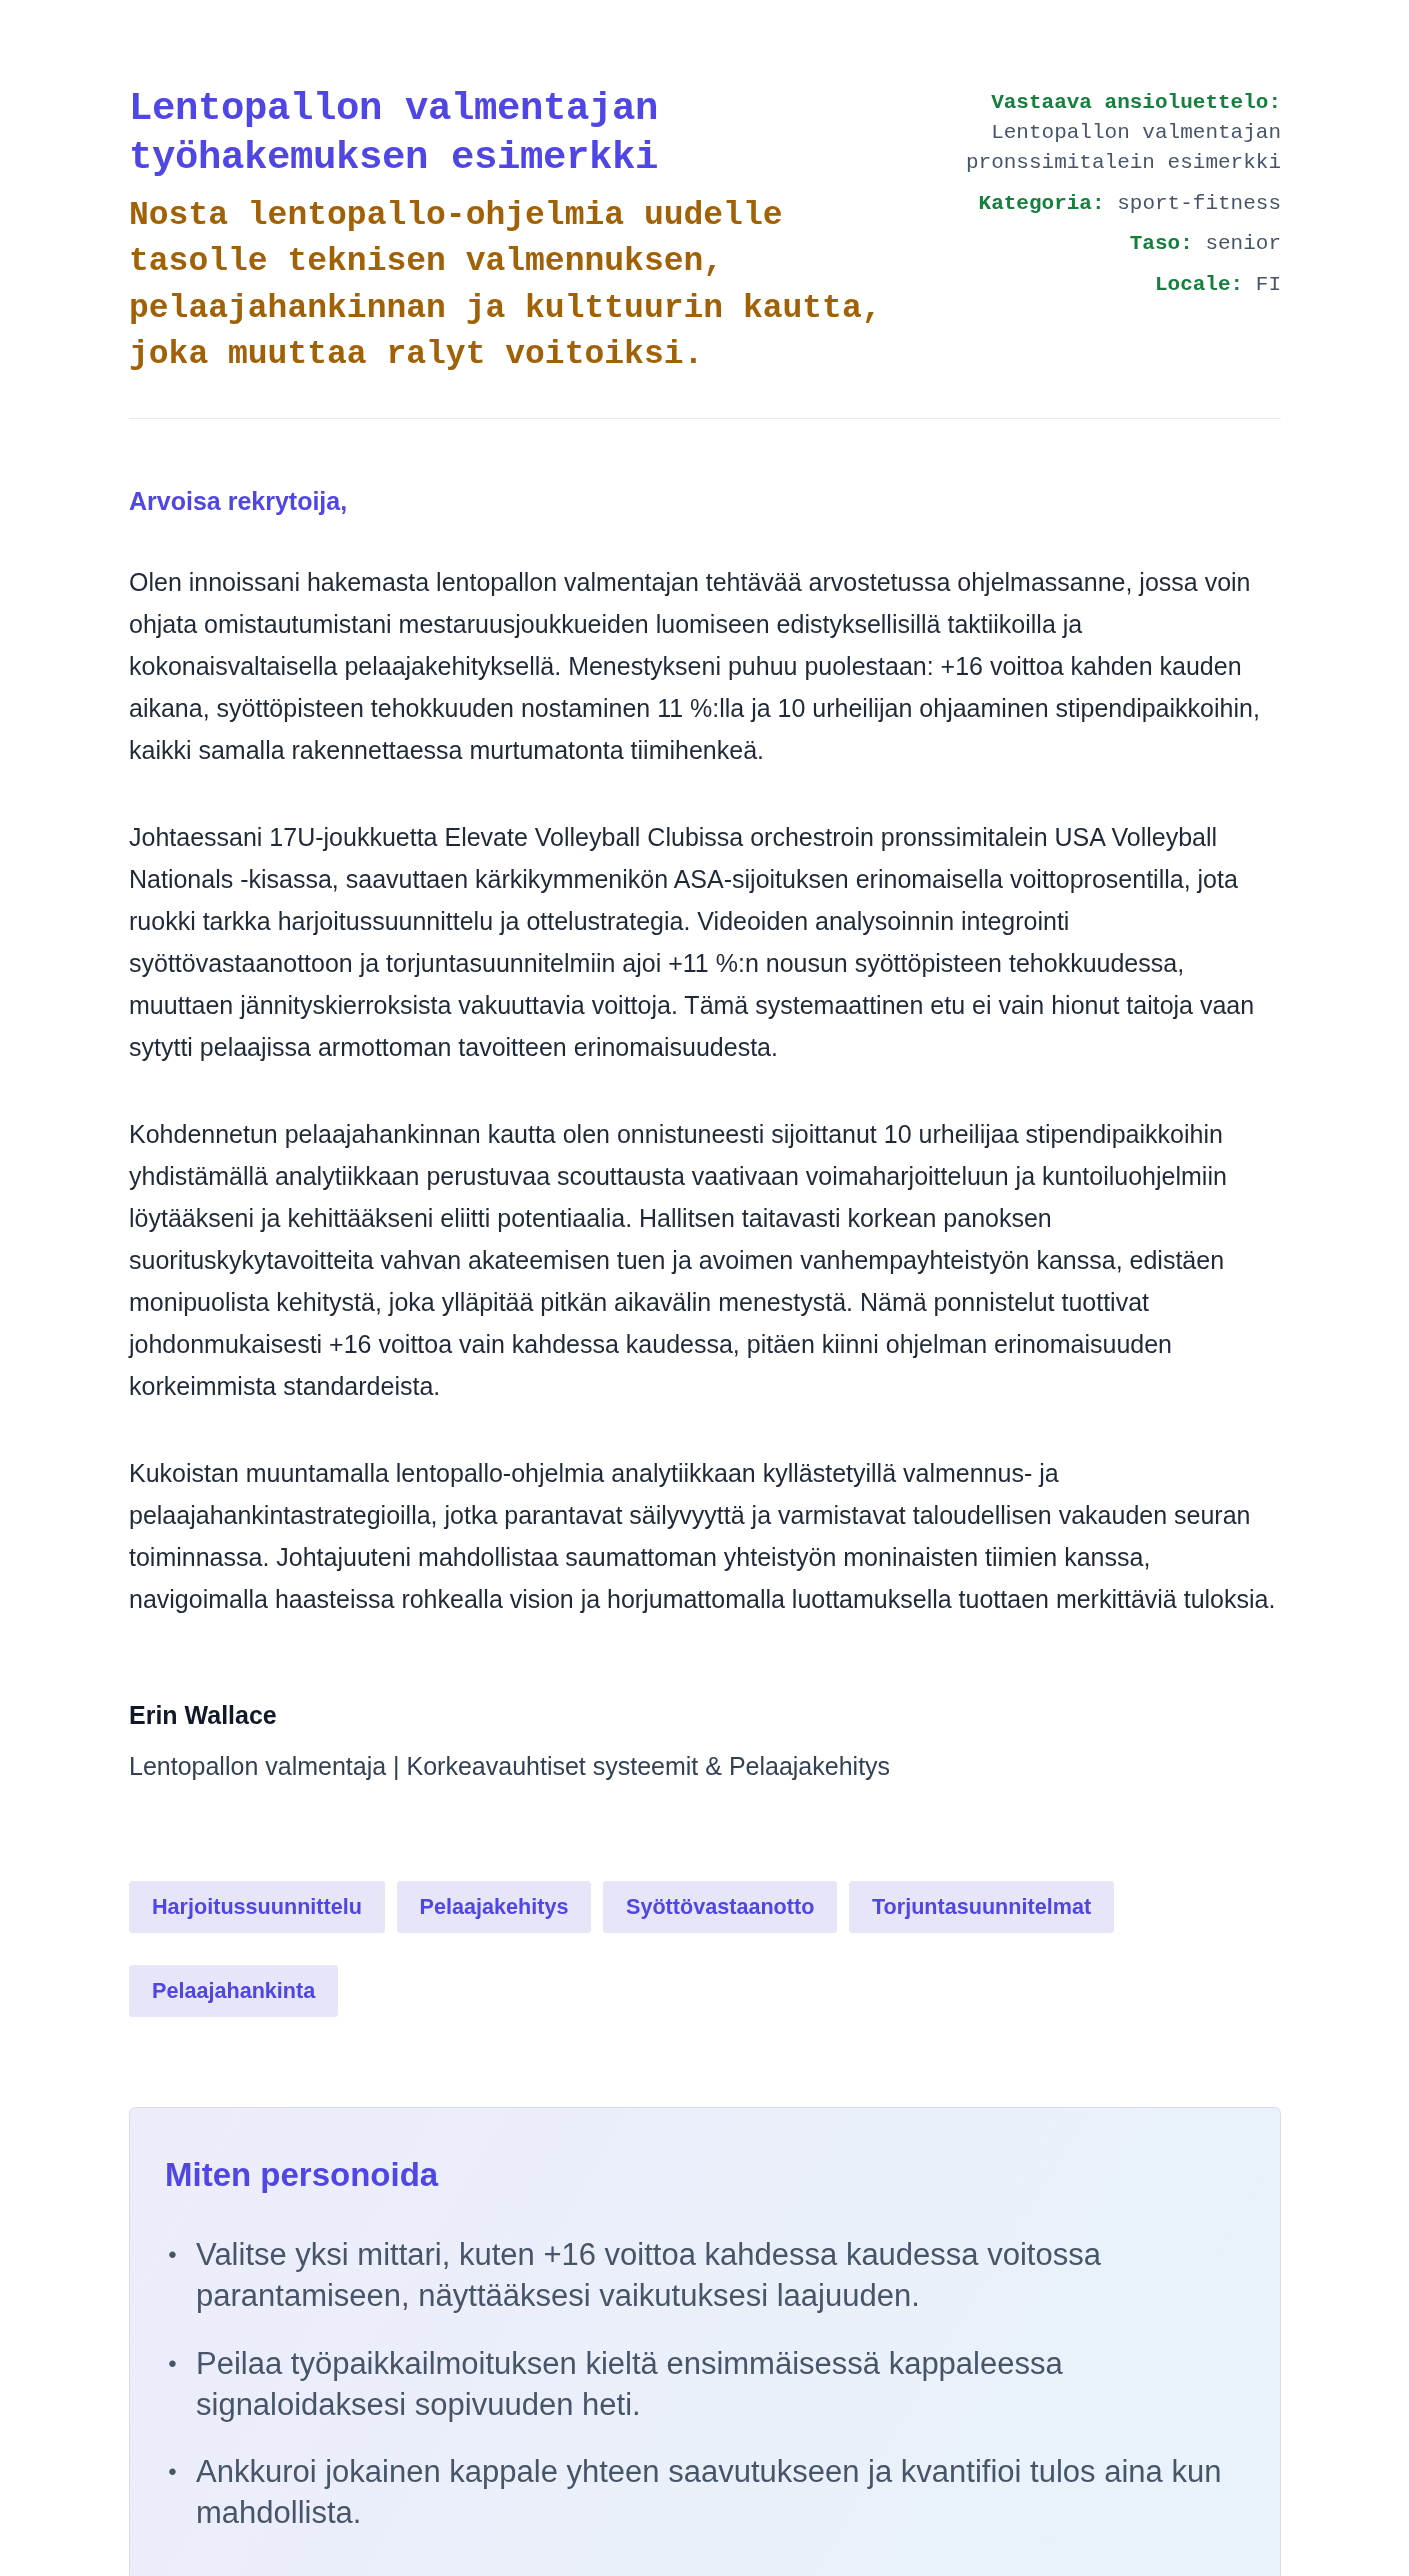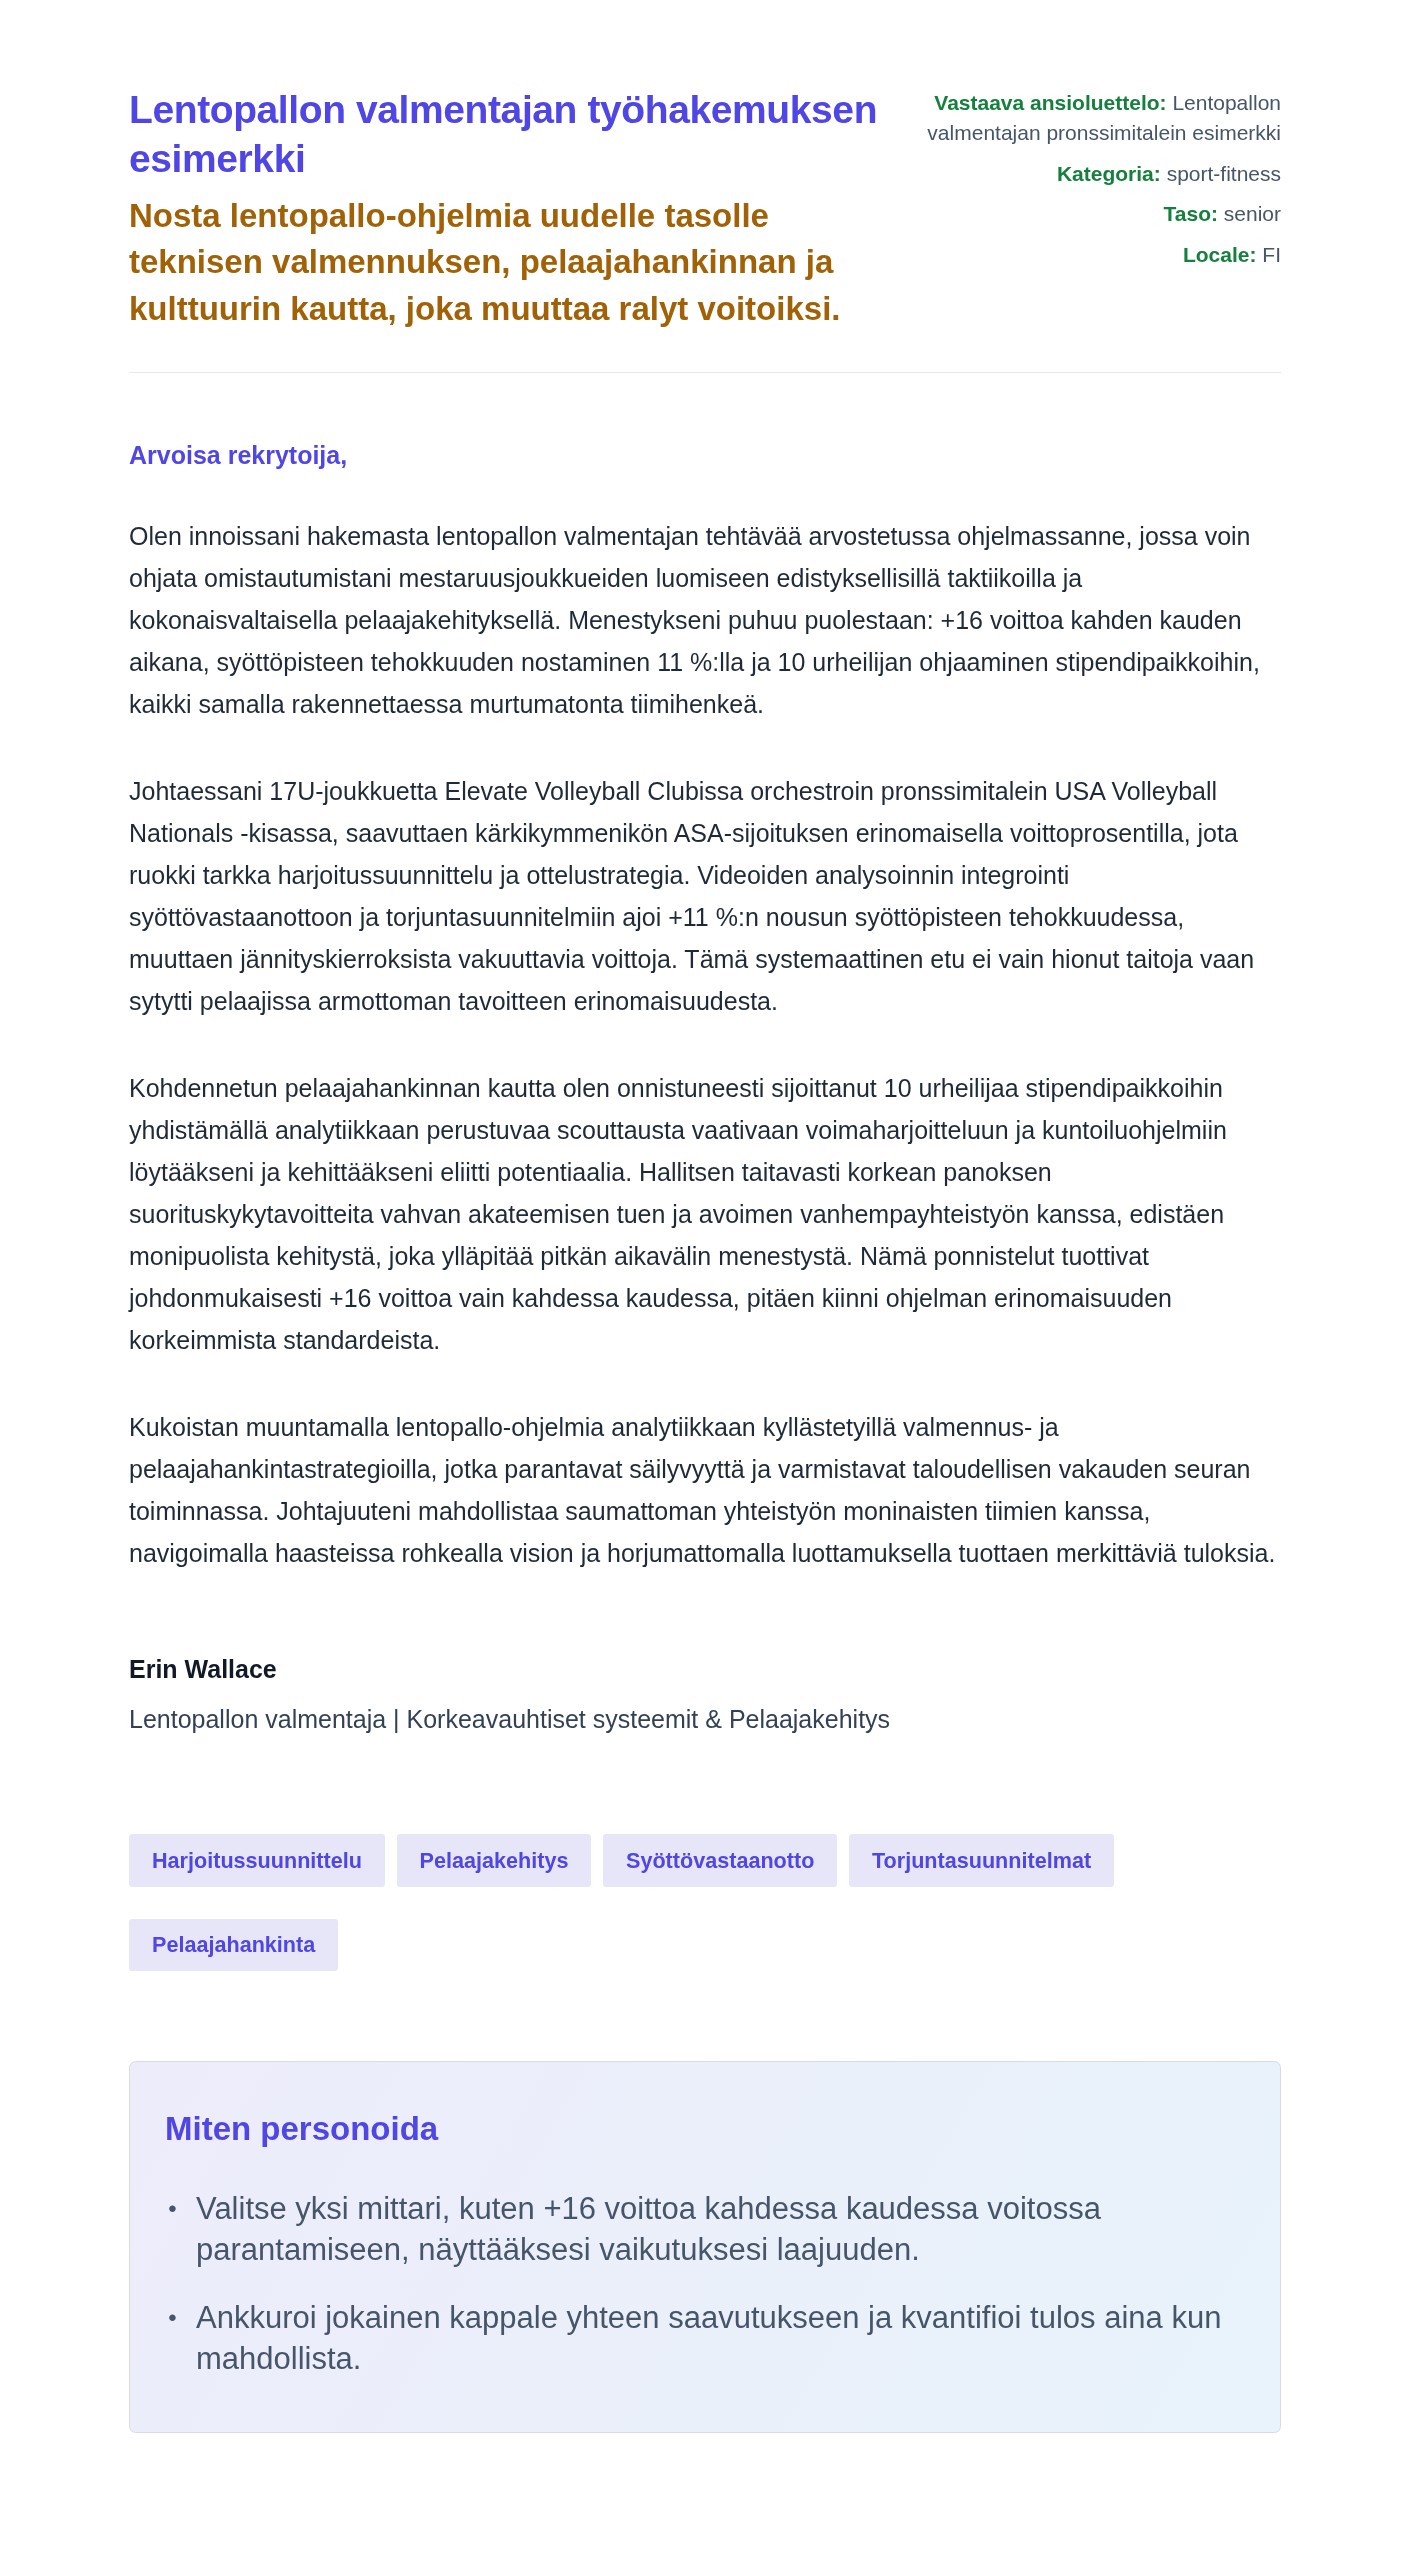--- a/index.html
+++ b/index.html
@@ -14,20 +14,21 @@
   .page {
     width: 1410px;
     padding: 85px 129px 45px 129px;
   }
 
   
   .header {
     display: flex;
     justify-content: space-between;
     align-items: flex-start;
+    font-family: Liberation Mono, monospace;
   }
   .header-left { max-width: 771px; }
   .page-title {
     margin: 0;
     font-size: 39px;
     line-height: 1.26;
     font-weight: 700;
     color: #4f46e5;
     letter-spacing: -0.4px;
   }
@@ -187,19 +188,20 @@
       <span class="tag-chip">Pelaajakehitys</span>
       <span class="tag-chip">Syöttövastaanotto</span>
       <span class="tag-chip">Torjuntasuunnitelmat</span>
       <span class="tag-chip">Pelaajahankinta</span>
     </div>
 
     <section class="tips-box">
       <h2 class="tips-heading">Miten personoida</h2>
       <ul class="tips-list">
         <li>Valitse yksi mittari, kuten +16 voittoa kahdessa kaudessa voitossa parantamiseen, näyttääksesi vaikutuksesi laajuuden.</li>
+        <li>Peilaa työpaikkailmoituksen kieltä ensimmäisessä kappaleessa signaloidaksesi sopivuuden heti.</li>
         <li>Ankkuroi jokainen kappale yhteen saavutukseen ja kvantifioi tulos aina kun mahdollista.</li>
       </ul>
     </section>
   </main>
 
 </div>
 
 
 </body></html>

